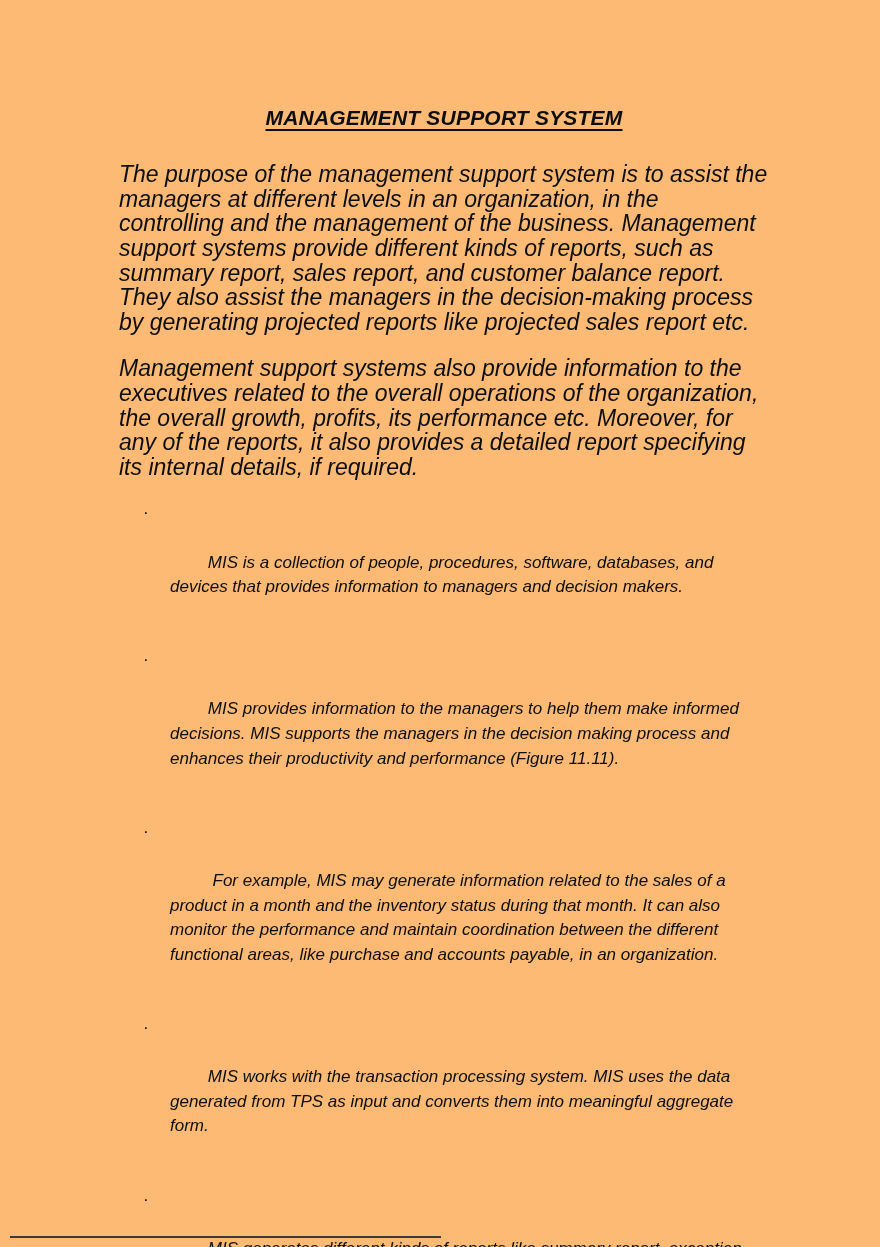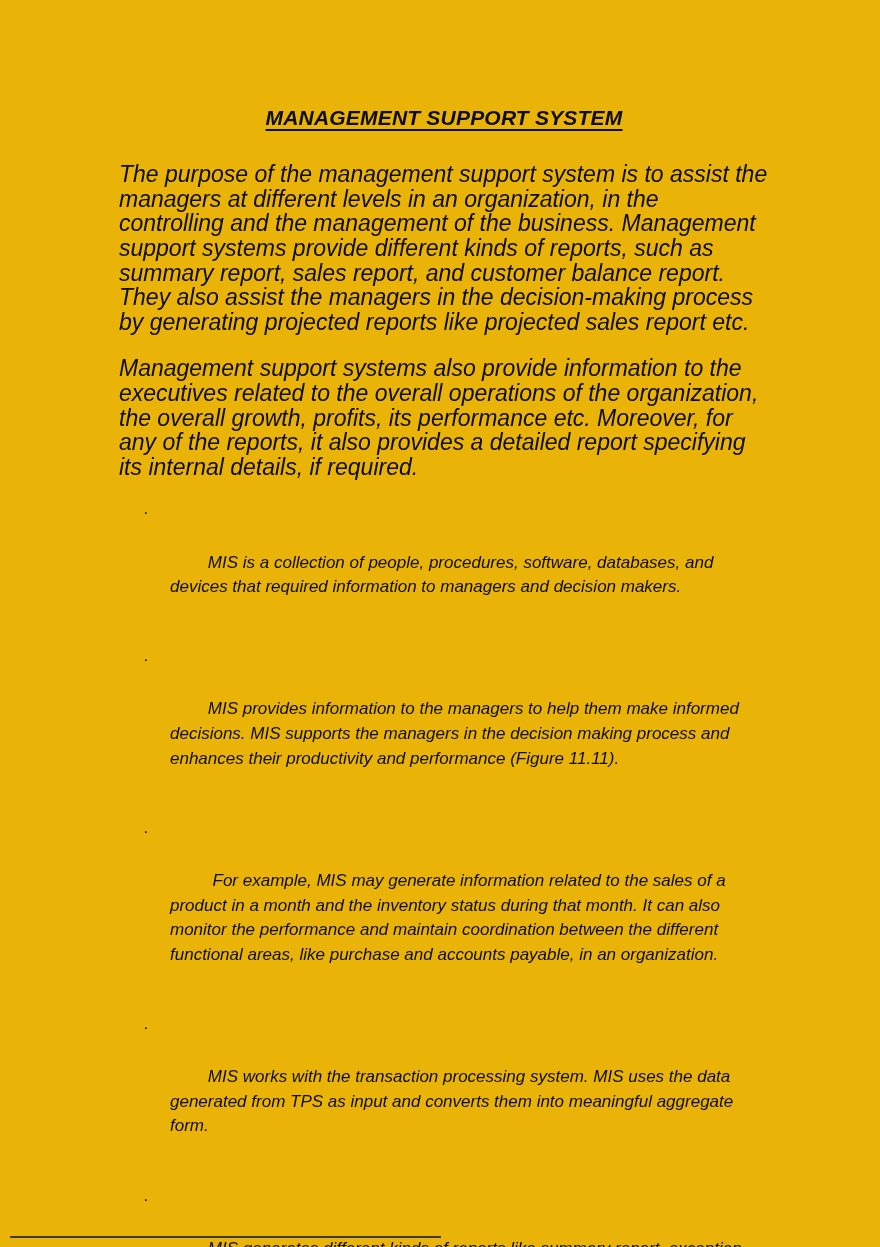--- a/index.html
+++ b/index.html
@@ -13,21 +13,21 @@
     position: relative;
     font-family: "Liberation Sans", sans-serif;
     color: #0d0d0d;
     overflow: hidden;
   }
   .page {
     position: relative;
     width: 880px;
     height: 1247px;
     box-sizing: border-box;
-    background: #eab308;
+    background: #fdba74;
   }
   .content {
     position: absolute;
     left: 119px;
     top: 105px;
     width: 650px;
   }
   .doc-title {
     font-size: 21px;
     font-weight: bold;
@@ -100,21 +100,21 @@
     <h1 class="doc-title">MANAGEMENT SUPPORT SYSTEM</h1>
 
     <p class="para">The purpose of the management support system is to assist the managers at different levels in an organization, in the controlling and the management of the business. Management support systems provide different kinds of reports, such as summary report, sales report, and customer balance report. They also assist the managers in the decision-making process by generating projected reports like projected sales report etc.</p>
 
     <p class="para">Management support systems also provide information to the executives related to the overall operations of the organization, the overall growth, profits, its performance etc. Moreover, for any of the reports, it also provides a detailed report specifying its internal details, if required.</p>
 
 
     <ul class="bullets">
       <li>
         <span class="bullet-mark">·</span>
-        <span>MIS is a collection of people, procedures, software, databases, and devices that required information to managers and decision makers.</span>
+        <span>MIS is a collection of people, procedures, software, databases, and devices that provides information to managers and decision makers.</span>
       </li>
       <li>
         <span class="bullet-mark">·</span>
         <span>MIS provides information to the managers to help them make informed decisions. MIS supports the managers in the decision making process and enhances their productivity and performance (Figure 11.11).</span>
       </li>
       <li>
         <span class="bullet-mark">·</span>
         <span> For example, MIS may generate information related to the sales of a product in a month and the inventory status during that month. It can also monitor the performance and maintain coordination between the different functional areas, like purchase and accounts payable, in an organization.</span>
       </li>
       <li>

